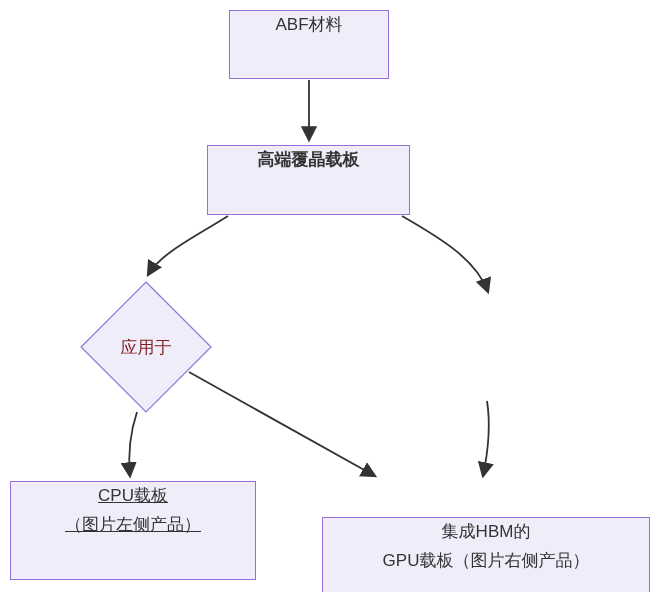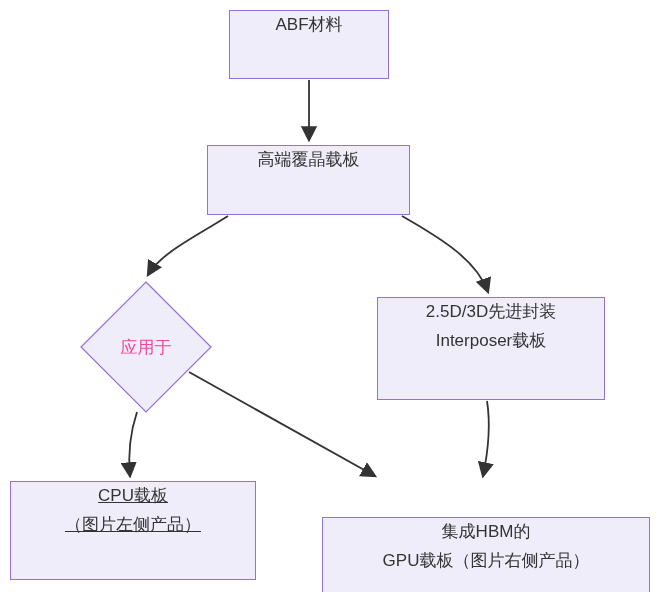--- a/index.html
+++ b/index.html
@@ -30,31 +30,31 @@
     color: #333333;
     font-size: 17px;
     line-height: 1.7;
     display: flex;
     align-items: flex-start;
     justify-content: center;
     text-align: center;
     white-space: pre-line;
   }
   .node-abf        { left: 229px; top: 10px;  width: 160px; height: 69px;  }
-  .node-flipchip   { left: 207px; top: 145px; width: 203px; height: 70px;  }
+  .node-flipchip   { left: 207px; top: 145px; width: 203px; height: 70px; font-weight: bold;  }
   .node-interposer { left: 377px; top: 297px; width: 228px; height: 103px; }
   .node-cpu        { left: 10px;  top: 481px; width: 246px; height: 99px; text-decoration: underline;  }
   .node-gpu        { left: 322px; top: 481px; width: 328px; height: 99px; margin-top: 36px;  }
   .diamond-label {
     position: absolute;
     left: 76px;
     top: 321px;
     width: 140px;
     height: 52px;
-    color: #ec4899;
+    color: #7f1d1d;
     font-size: 17px;
     display: flex;
     align-items: center;
     justify-content: center;
     text-align: center;
   }
   path.edge {
     fill: none;
     stroke: #333333;
     stroke-width: 1.8px;
@@ -97,24 +97,20 @@
   </div>
 
   <div class="node node-flipchip">
     <span>高端覆晶载板</span>
   </div>
 
   <div class="diamond-label">
     <span>应用于</span>
   </div>
 
-  <div class="node node-interposer">
-    <span>2.5D/3D先进封装
-Interposer载板</span>
-  </div>
 
   <div class="node node-cpu">
     <span>CPU载板
 （图片左侧产品）</span>
   </div>
 
   <div class="node node-gpu">
     <span>集成HBM的
 GPU载板（图片右侧产品）</span>
   </div>

